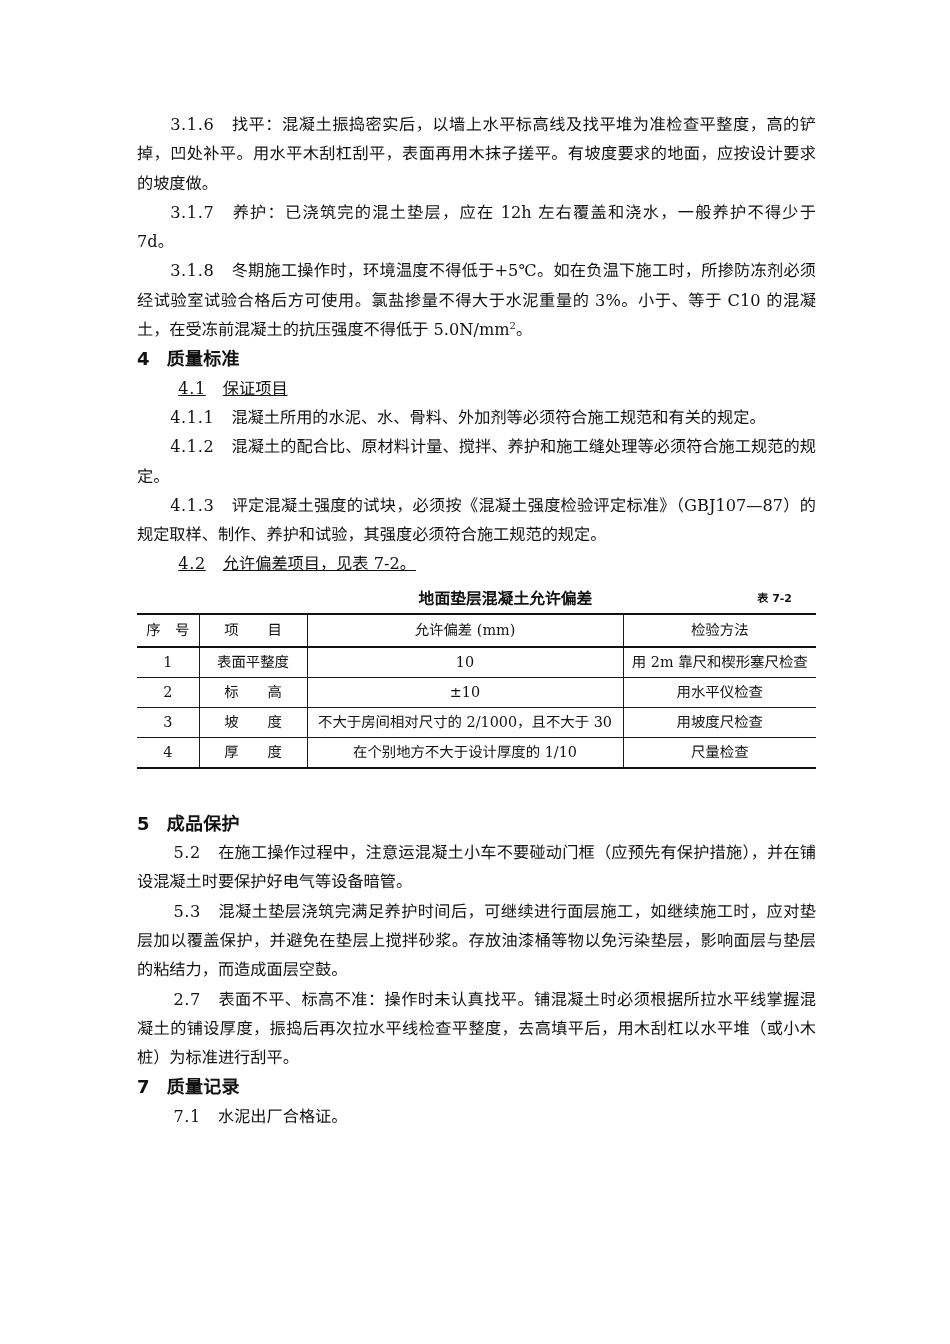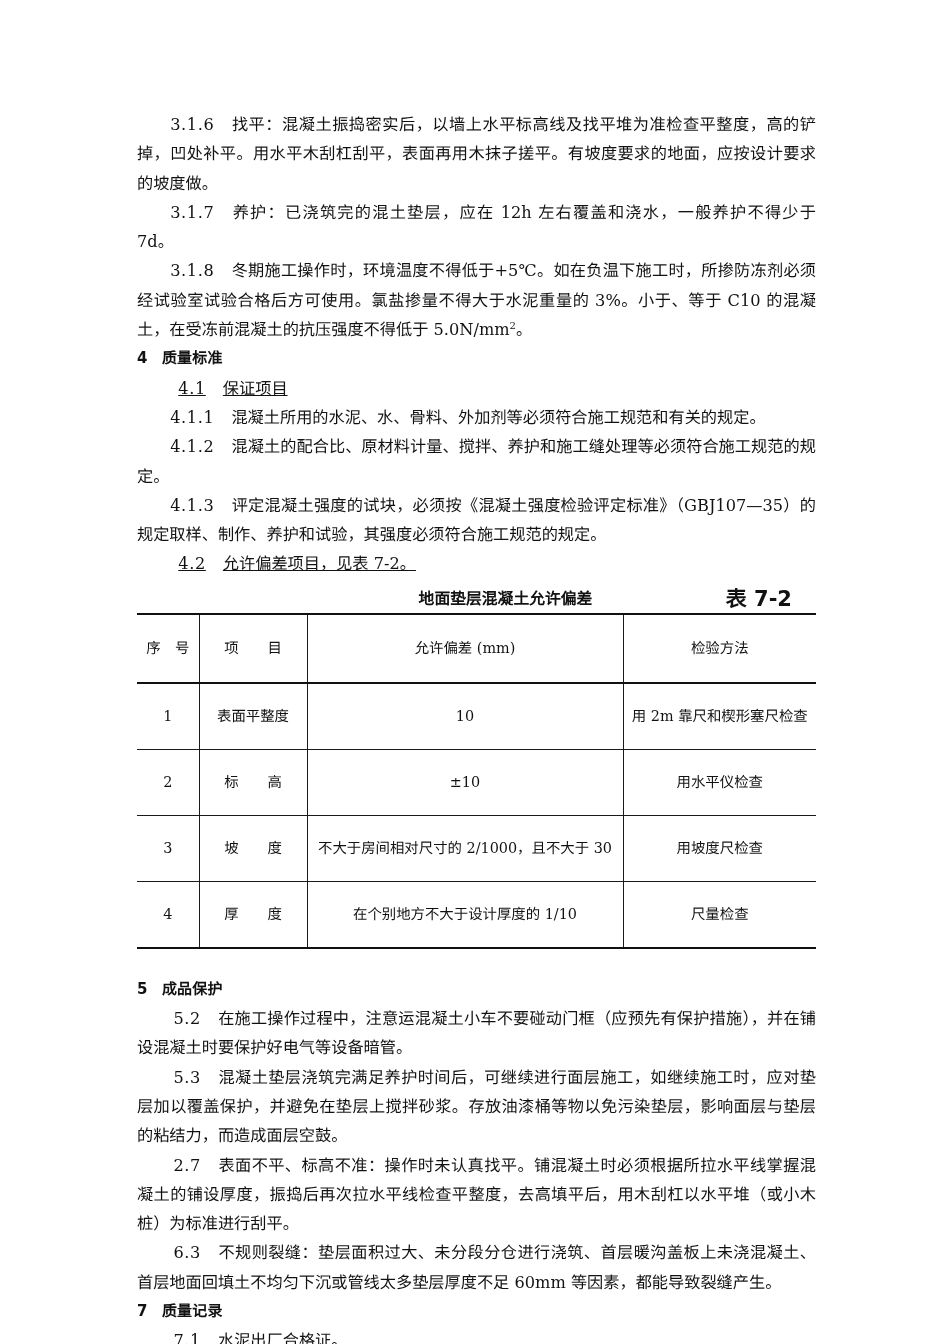--- a/index.html
+++ b/index.html
@@ -37,21 +37,21 @@
     text-indent: 2.05em;
   }
   .para-tight {
     margin: 0;
     text-indent: 2.25em;
   }
   .sec-heading {
     margin: 0;
     font-family: "DejaVu Sans", "Liberation Sans", sans-serif;
     font-weight: bold;
-    font-size: 15px;
+    font-size: 18px;
     line-height: 29.3px;
     letter-spacing: 0.2px;
   }
   .sec-heading .sec-num {
     font-weight: bold;
   }
   .sec-heading .sec-gap {
     display: inline-block;
     width: 0.95em;
   }
@@ -86,42 +86,42 @@
     font-size: 15.8px;
     line-height: 24px;
     padding-left: 58px;
   }
   .table-number {
     position: absolute;
     right: 24px;
     top: 0;
     font-family: "DejaVu Sans", "Liberation Sans", sans-serif;
     font-weight: bold;
-    font-size: 21px;
+    font-size: 11px;
     line-height: 24px;
     white-space: nowrap;
   }
   table.spec-table {
     border-collapse: collapse;
     width: 679px;
     table-layout: fixed;
     font-size: 14.4px;
     line-height: 17px;
   }
   table.spec-table col.c1 { width: 62px; }
   table.spec-table col.c2 { width: 108px; }
   table.spec-table col.c3 { width: 316px; }
   table.spec-table col.c4 { width: 193px; }
 
   table.spec-table th,
   table.spec-table td {
     text-align: center;
     vertical-align: middle;
     height: 25px;
-    padding: 20px 3px;
+    padding: 2px 3px;
     font-weight: normal;
     border-left: 1.1px solid #1a1a1a;
     white-space: nowrap;
   }
   table.spec-table th:first-child,
   table.spec-table td:first-child {
     border-left: none;
   }
   table.spec-table thead th {
     border-top: 2.4px solid #111;
@@ -129,21 +129,21 @@
     height: 27px;
   }
   table.spec-table tbody td {
     border-bottom: 1.1px solid #1a1a1a;
   }
   table.spec-table tbody tr:last-child td {
     border-bottom: 2.4px solid #111;
   }
 
   .after-table {
-    margin-top: 26px;
+    margin-top: 40px;
   }
 </style>
 </head>
 <body>
 
 <div class="page">
   <div class="doc-body">
 
     <p class="para"><span class="num">3.1.6</span><span class="gap-md"></span><span>找平：混凝土振捣密实后，以墙上水平标高线及找平堆为准检查平整度，高的铲掉，凹处补平。用水平木刮杠刮平，表面再用木抹子搓平。有坡度要求的地面，应按设计要求的坡度做。</span></p>
 
@@ -152,21 +152,21 @@
     <p class="para"><span class="num">3.1.8</span><span class="gap-md"></span><span>冬期施工操作时，环境温度不得低于+5℃。如在负温下施工时，所掺防冻剂必须经试验室试验合格后方可使用。氯盐掺量不得大于水泥重量的 3%。小于、等于 C10 的混凝土，在受冻前混凝土的抗压强度不得低于 5.0N/mm</span><sup>2</sup><span>。</span></p>
 
     <p class="sec-heading"><span class="sec-num">4</span><span class="sec-gap"></span><span>质量标准</span></p>
 
     <p class="sub-heading"><span class="num">4.1</span><span class="gap-md"></span><span>保证项目</span></p>
 
     <p class="para"><span class="num">4.1.1</span><span class="gap-md"></span><span>混凝土所用的水泥、水、骨料、外加剂等必须符合施工规范和有关的规定。</span></p>
 
     <p class="para"><span class="num">4.1.2</span><span class="gap-md"></span><span>混凝土的配合比、原材料计量、搅拌、养护和施工缝处理等必须符合施工规范的规定。</span></p>
 
-    <p class="para"><span class="num">4.1.3</span><span class="gap-md"></span><span>评定混凝土强度的试块，必须按《混凝土强度检验评定标准》（GBJ107—35）的规定取样、制作、养护和试验，其强度必须符合施工规范的规定。</span></p>
+    <p class="para"><span class="num">4.1.3</span><span class="gap-md"></span><span>评定混凝土强度的试块，必须按《混凝土强度检验评定标准》（GBJ107—87）的规定取样、制作、养护和试验，其强度必须符合施工规范的规定。</span></p>
 
     <p class="sub-heading"><span class="num">4.2</span><span class="gap-md"></span><span>允许偏差项目，见表 7-2。</span></p>
 
     <div class="table-block">
       <div class="table-caption-row">
         <div class="table-caption">地面垫层混凝土允许偏差</div>
         <div class="table-number">表 7-2</div>
       </div>
 
       <table class="spec-table">
@@ -217,21 +217,20 @@
 
 
     <p class="para-tight"><span class="num">5.2</span><span class="gap-md"></span><span>在施工操作过程中，注意运混凝土小车不要碰动门框（应预先有保护措施），并在铺设混凝土时要保护好电气等设备暗管。</span></p>
 
     <p class="para-tight"><span class="num">5.3</span><span class="gap-md"></span><span>混凝土垫层浇筑完满足养护时间后，可继续进行面层施工，如继续施工时，应对垫层加以覆盖保护，并避免在垫层上搅拌砂浆。存放油漆桶等物以免污染垫层，影响面层与垫层的粘结力，而造成面层空鼓。</span></p>
 
 
 
     <p class="para-tight"><span class="num">2.7</span><span class="gap-md"></span><span>表面不平、标高不准：操作时未认真找平。铺混凝土时必须根据所拉水平线掌握混凝土的铺设厚度，振捣后再次拉水平线检查平整度，去高填平后，用木刮杠以水平堆（或小木桩）为标准进行刮平。</span></p>
 
-    <p class="para-tight"><span class="num">6.3</span><span class="gap-md"></span><span>不规则裂缝：垫层面积过大、未分段分仓进行浇筑、首层暖沟盖板上未浇混凝土、首层地面回填土不均匀下沉或管线太多垫层厚度不足 60mm 等因素，都能导致裂缝产生。</span></p>
 
     <p class="sec-heading"><span class="sec-num">7</span><span class="sec-gap"></span><span>质量记录</span></p>
 
 
     <p class="para-tight"><span class="num">7.1</span><span class="gap-md"></span><span>水泥出厂合格证。</span></p>
 
   </div>
 </div>
 
 </body></html>

